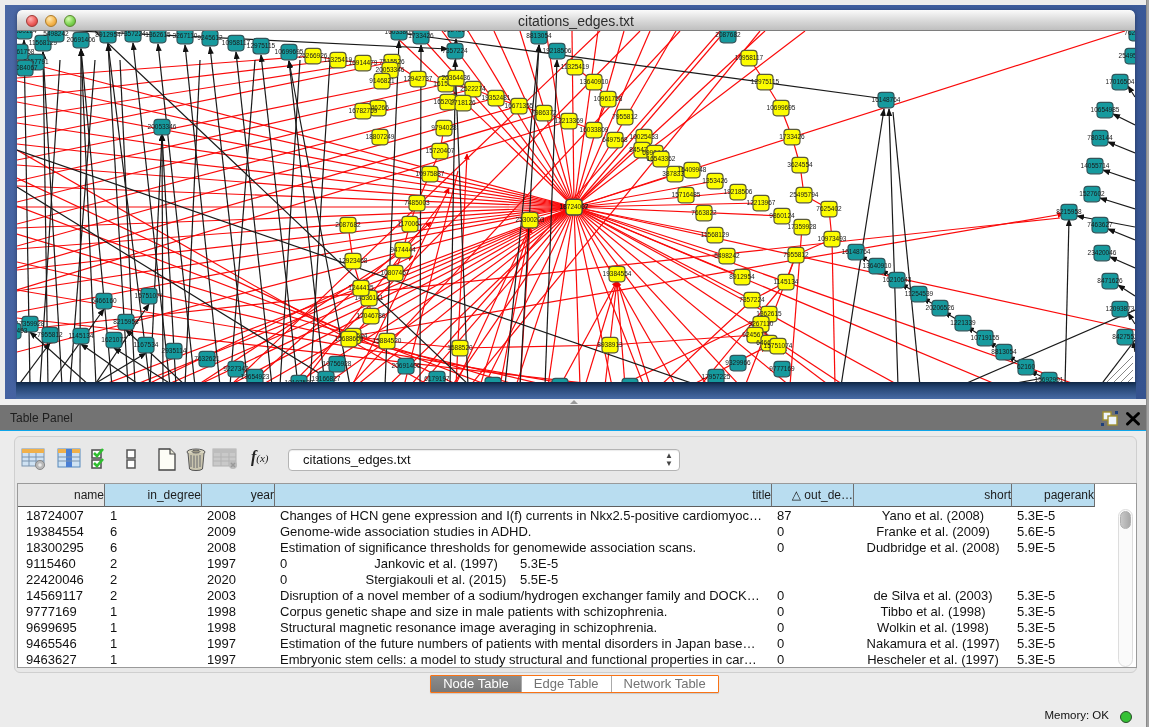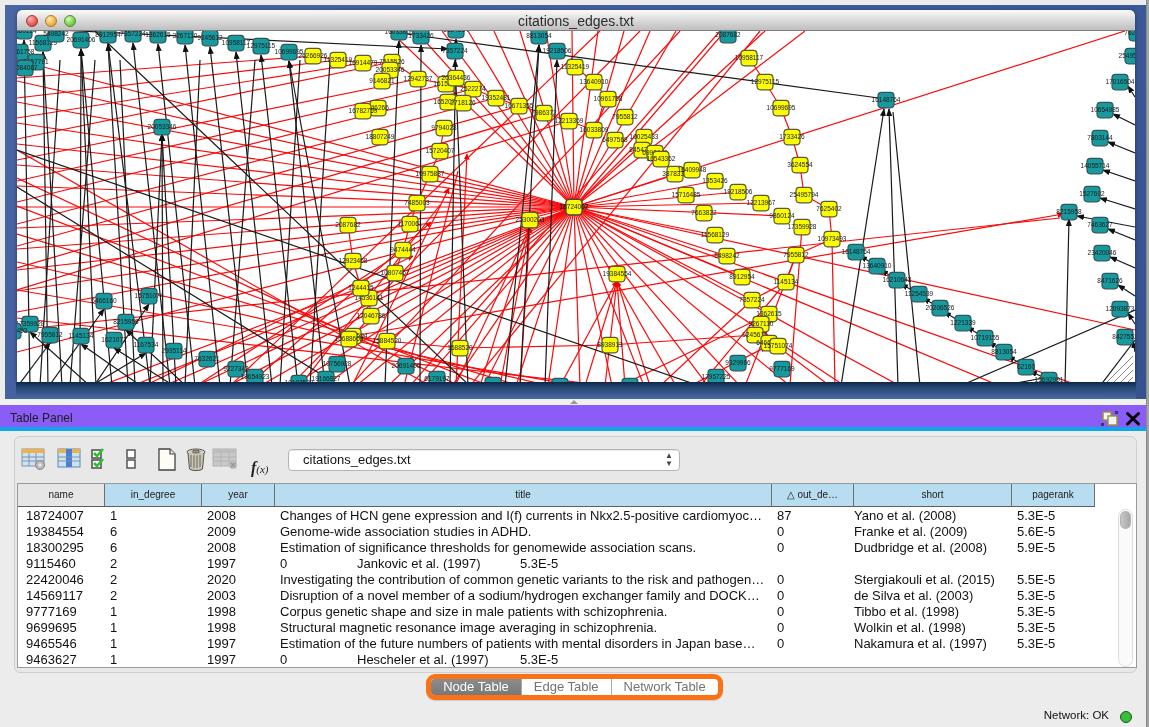--- a/index.html
+++ b/index.html
@@ -10,45 +10,45 @@
 #titlebar{position:absolute;left:0;top:0;width:100%;height:21px;background:linear-gradient(#fbfbfb,#d8d8d8 55%,#bfbfbf);border-bottom:1px solid #7e7e7e;border-radius:5px 5px 0 0}
 #titlebar .t{position:absolute;left:0;right:0;top:3px;text-align:center;font-size:14px;color:#2c2c2c}
 .light{position:absolute;top:4.5px;width:12px;height:12px;border-radius:50%}
 #lr{left:9px;background:radial-gradient(circle at 35% 30%,#ffb3b3,#ee5f5c 55%,#c33430);border:1px solid #a03734}
 #ly{left:28px;background:radial-gradient(circle at 35% 30%,#ffeab3,#f5b64e 55%,#d7922e);border:1px solid #ad7b28}
 #lg{left:47px;background:radial-gradient(circle at 35% 30%,#d7fbb0,#7ed554 55%,#58a82e);border:1px solid #59882d}
 #canvas{position:absolute;left:0;top:21px;width:1118px;height:351px;background:#fff;overflow:hidden}
 #canvas svg text{font-family:"Liberation Sans",sans-serif}
 #divider{position:absolute;left:0;top:399px;width:1149px;height:6px;background:#f0f0f0}
 #divider .grip{position:absolute;left:570px;top:1px;width:0;height:0;border-left:4px solid transparent;border-right:4px solid transparent;border-bottom:4px solid #9a9a9a}
-#tph{position:absolute;left:0;top:405px;width:1149px;height:26px;background:#8b5cf6;border-bottom:4px solid #0ea5e9}
+#tph{position:absolute;left:0;top:405px;width:1149px;height:26px;background:#737373;border-bottom:1px solid #0ea5e9}
 #tph .t{position:absolute;left:10px;top:6px;font-size:12px;color:#1e1e1e}
 #tph .ic{position:absolute;top:5px}
 #tpanel{position:absolute;left:14px;top:436px;width:1123px;height:237px;background:#e8e8e8;border:1px solid #cfcfcf;border-radius:6px}
 #toolbar{position:absolute;left:0;top:8px;height:32px;width:1118px}
 .tbi{position:absolute;top:2px}
 #combo{position:absolute;left:273px;top:4px;width:392px;height:22px;background:#fff;border:1px solid #b4b4b4;border-radius:4px;font-size:13px;color:#111;line-height:20px;padding-left:14px;box-shadow:inset 0 1px 1px rgba(0,0,0,.08)}
 #combo .ar{position:absolute;right:6px;top:2px;font-size:8px;color:#444;line-height:8px;text-align:center}
 #tablewrap{position:absolute;left:2px;top:46px;width:1120px;height:185px;background:#fff;border:1px solid #9a9a9a}
 #thead{position:absolute;left:0;top:0;height:23px;width:1077px;display:flex}
-#thead .th{background:#b9ddf0;border-right:1px solid #6f6f6f;border-bottom:1px solid #5e5e5e;font-size:10px;color:#1c1c1c;text-align:center;line-height:22px;overflow:hidden;white-space:nowrap}
+#thead .th{background:#b9ddf0;border-right:1px solid #6f6f6f;border-bottom:1px solid #5e5e5e;font-size:12px;color:#1c1c1c;text-align:right;line-height:22px;overflow:hidden;white-space:nowrap}
 #tbody{position:absolute;left:0;top:24px;width:1077px}
 .tr{display:flex;height:16px;line-height:16px;font-size:13px;color:#111;white-space:nowrap}
 .tr div{overflow:hidden}
 .c0{width:87px;padding-left:8px}
 .c1{width:97px;padding-left:5px}
 .c2{width:73px;padding-left:5px}
 .c3{width:497px;padding-left:5px}
 .c4{width:82px;padding-left:5px}
-.c5{width:158px;}
+.c5{width:158px;text-align:center}
 .c6{width:83px;padding-left:5px}
 #vscroll{position:absolute;right:3px;top:25px;width:15px;height:158px;background:#fafafa;border:1px solid #ddd;border-radius:8px}
 #vscroll .thumb{position:absolute;left:1px;top:1px;width:11px;height:18px;border-radius:6px;background:linear-gradient(90deg,#c8c8c8,#a8a8a8);border:1px solid #b0b0b0}
 #tabs{position:absolute;left:0;top:674px;width:1149px;height:20px;text-align:center}
-.seg{display:inline-flex;border:5px solid #f97316;border-radius:9px;overflow:hidden;background:#fff;box-shadow:0 1px 1px rgba(0,0,0,.15)}
+.seg{display:inline-flex;border:1px solid #f97316;border-radius:1px;overflow:hidden;background:#fff;box-shadow:0 1px 1px rgba(0,0,0,.15)}
 .seg div{font-size:13px;padding:0 12px 1px;color:#737373;border-right:1px solid #aaa;line-height:15px}
 .seg div:last-child{border-right:none}
 .seg .on{background:linear-gradient(#8c8c8c,#787878);color:#fff}
 #status{position:absolute;left:0;top:700px;width:1141px;height:27px}
 #status .m{position:absolute;right:32px;top:9px;font-size:11.5px;color:#111}
 #status .dot{position:absolute;right:9px;top:11px;width:12px;height:12px;border-radius:50%;background:#35c135;border:1.5px solid #2a4a2a}
 #rstrip{position:absolute;right:0;top:0;width:3px;height:727px;background:#a3a3a3;border-left:1px solid #8a8a8a}
 
 </style></head>
 <body>
@@ -663,21 +663,21 @@
     <path d="M7 8 v12 M10 8.5 v12.5 M13 8.5 v12.5 M16 8 v12" stroke="#777" stroke-width="1.2"></path>
     <ellipse cx="12" cy="4.6" rx="4" ry="1.4" fill="#9a9480" stroke="#666"></ellipse>
   </svg>
   <svg class="tbi" style="left:197px" width="28" height="24" viewBox="0 0 28 24">
     <rect x="1" y="2" width="23" height="17" fill="#c9c9c9" stroke="#b0b0b0"></rect>
     <rect x="1" y="2" width="23" height="4" fill="#bdbdbd"></rect>
     <path d="M1 10 h23 M1 14 h23 M9 6 v13 M17 6 v13" stroke="#b3b3b3"></path>
     <circle cx="21" cy="18" r="4" fill="#bbb"></circle>
         <path d="M19 16 l4 4 m0 -4 l-4 4" stroke="#999" stroke-width="1.5"></path>
   </svg>
-  <div class="tbi" style="left:236px;top:14px;font-family:'Liberation Serif',serif;font-style:italic;font-size:16px;color:#222"><b>f</b><span style="font-size:11px">(x)</span></div>
+  <div class="tbi" style="left:236px;top:3px;font-family:'Liberation Serif',serif;font-style:italic;font-size:16px;color:#222"><b>f</b><span style="font-size:11px">(x)</span></div>
   <div id="combo">citations_edges.txt<div class="ar">▲<br>▼</div></div>
  </div>
  <div id="tablewrap">
   <div id="thead">
     <div class="th" style="width:87px;background:#e6e6e6">name</div>
     <div class="th" style="width:97px">in_degree</div>
     <div class="th" style="width:73px">year</div>
     <div class="th" style="width:497px">title</div>
     <div class="th" style="width:82px">△ out_de…</div>
     <div class="th" style="width:158px">short</div>
@@ -716,21 +716,20 @@
           <div class="c1">2</div>
           <div class="c2">1997</div>
           <div class="c4">0</div>
           <div class="c5">Jankovic et al. (1997)</div>
           <div class="c6">5.3E-5</div>
         </div>
 <div class="tr">
           <div class="c0">22420046</div>
           <div class="c1">2</div>
           <div class="c2">2020</div>
-          <div class="c3">Investigating the contribution of common genetic variants to the risk and pathogen…</div>
           <div class="c4">0</div>
           <div class="c5">Stergiakouli et al. (2015)</div>
           <div class="c6">5.5E-5</div>
         </div>
 <div class="tr">
           <div class="c0">14569117</div>
           <div class="c1">2</div>
           <div class="c2">2003</div>
           <div class="c3">Disruption of a novel member of a sodium/hydrogen exchanger family and DOCK…</div>
           <div class="c4">0</div>
@@ -761,32 +760,33 @@
           <div class="c2">1997</div>
           <div class="c3">Estimation of the future numbers of patients with mental disorders in Japan base…</div>
           <div class="c4">0</div>
           <div class="c5">Nakamura et al. (1997)</div>
           <div class="c6">5.3E-5</div>
         </div>
 <div class="tr">
           <div class="c0">9463627</div>
           <div class="c1">1</div>
           <div class="c2">1997</div>
+          <div class="c3">Embryonic stem cells: a model to study structural and functional properties in car…</div>
           <div class="c4">0</div>
           <div class="c5">Hescheler et al. (1997)</div>
           <div class="c6">5.3E-5</div>
         </div>
   </div>
   <div id="vscroll">
         <div class="thumb"></div>
       </div>
  </div>
 </div>
 <div id="tabs"><div class="seg">
       <div class="on">Node Table</div>
       <div>Edge Table</div>
       <div>Network Table</div>
     </div></div>
 <div id="status">
-    <div class="m">Network: OK</div>
+    <div class="m">Memory: OK</div>
     <div class="dot"></div>
   </div>
 <div id="rstrip"></div>
 
 </body></html>

